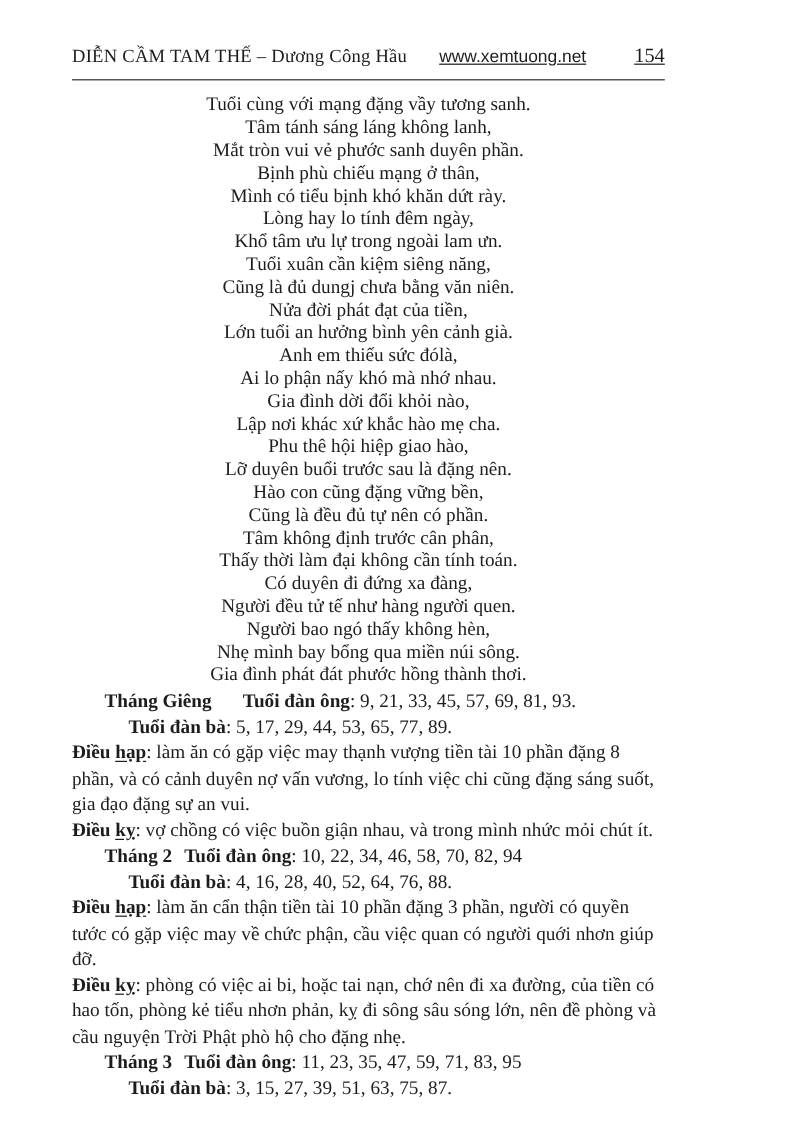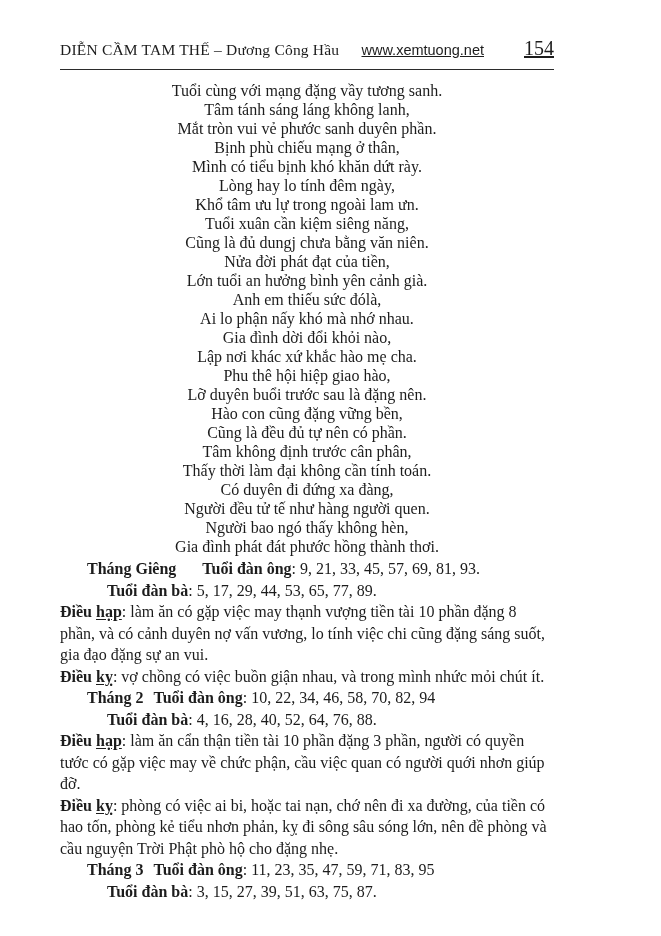--- a/index.html
+++ b/index.html
@@ -17,21 +17,21 @@
     padding-top:37px;
     padding-bottom:9px;
     border-bottom:1px solid #2b2b2b;
     display:flex;
     justify-content:space-between;
     align-items:baseline;
   }
   .header-title{font-size:15.5px;letter-spacing:.2px;white-space:nowrap;}
   .header-right{display:flex;align-items:baseline;gap:40px;text-decoration:underline;}
   .site{font-family:"Liberation Sans","DejaVu Sans",sans-serif;font-size:14.5px;}
-  .pagenum{font-size:20px;text-align:center;}
+  .pagenum{font-size:17px;text-align:center;}
   .poem{
     margin:11px 60px 0;
     text-align:center;
     font-size:16px;
     line-height:19px;
   }
   .poem-line{white-space:nowrap;}
   .content{
     margin:2px 60px 0;
     font-size:16px;
@@ -77,20 +77,21 @@
     <div class="poem-line">Lập nơi khác xứ khắc hào mẹ cha.</div>
     <div class="poem-line">Phu thê hội hiệp giao hào,</div>
     <div class="poem-line">Lỡ duyên buổi trước sau là đặng nên.</div>
     <div class="poem-line">Hào con cũng đặng vững bền,</div>
     <div class="poem-line">Cũng là đều đủ tự nên có phần.</div>
     <div class="poem-line">Tâm không định trước cân phân,</div>
     <div class="poem-line">Thấy thời làm đại không cần tính toán.</div>
     <div class="poem-line">Có duyên đi đứng xa đàng,</div>
     <div class="poem-line">Người đều tử tế như hàng người quen.</div>
     <div class="poem-line">Người bao ngó thấy không hèn,</div>
+    <div class="poem-line">Nhẹ mình bay bổng qua miền núi sông.</div>
     <div class="poem-line">Gia đình phát đát phước hồng thành thơi.</div>
   </div>
 
   <div class="content">
 
     <div>
       <p class="month-line">
         <b class="gap-lg">Tháng Giêng</b><b>Tuổi đàn ông</b><span>: 9, 21, 33, 45, 57, 69, 81, 93.</span>
       </p>
       <p class="women-line">

